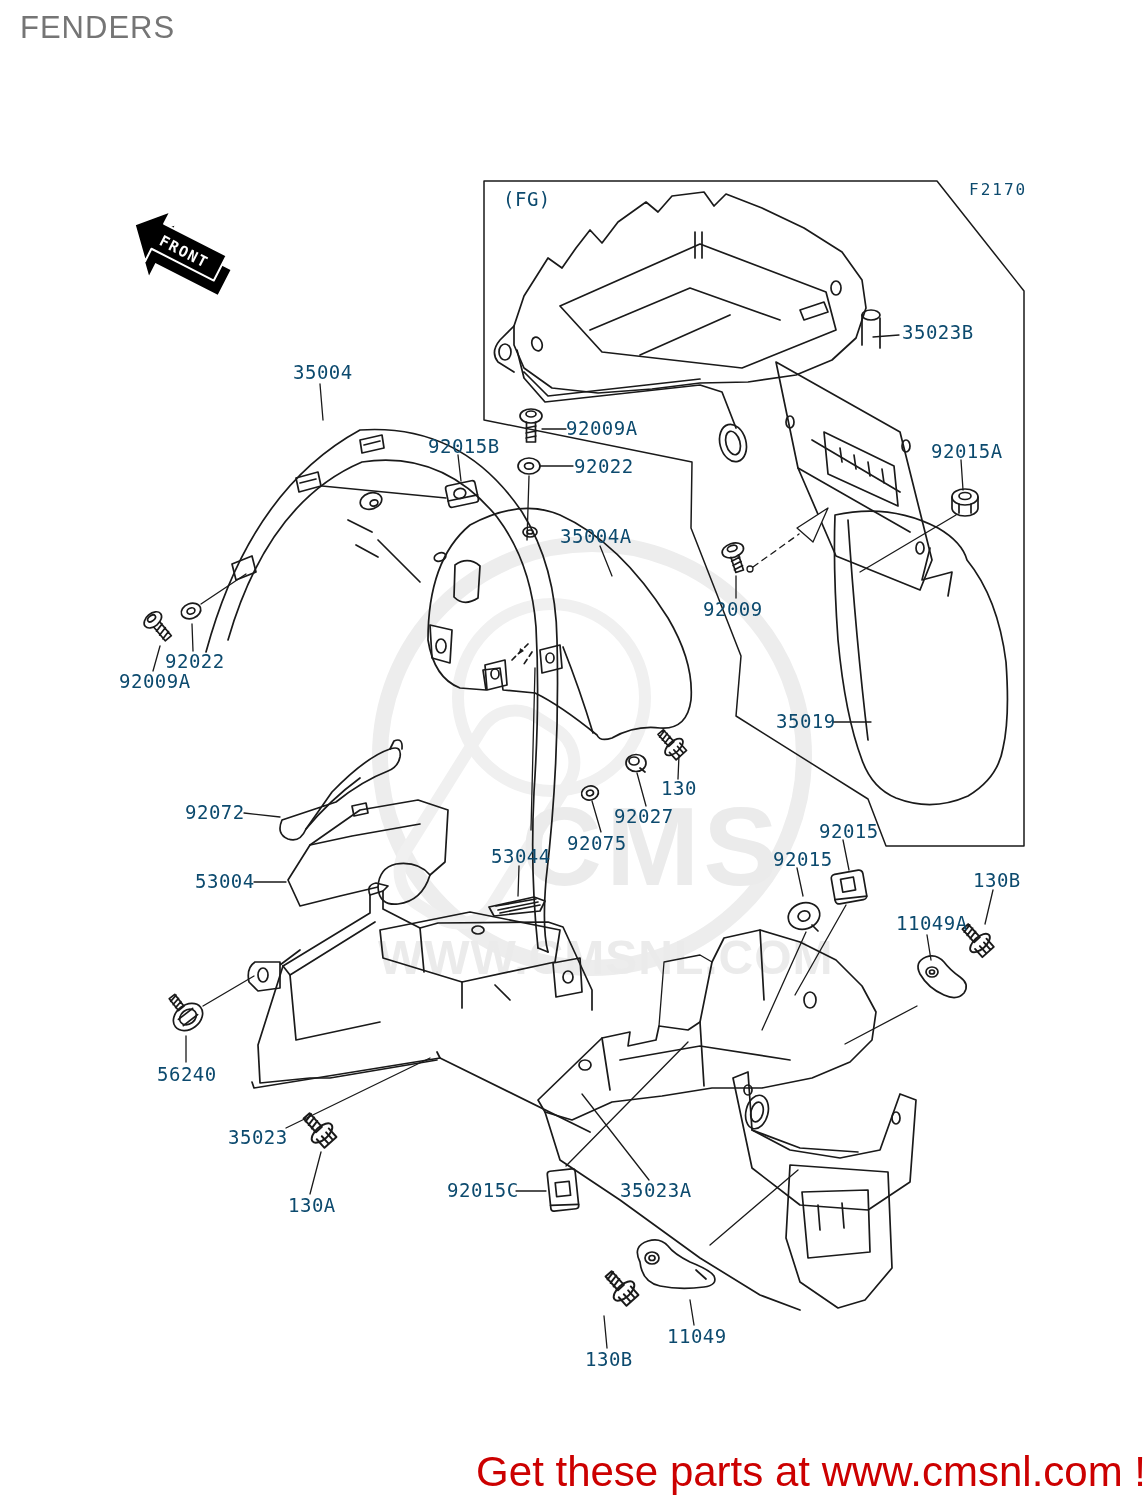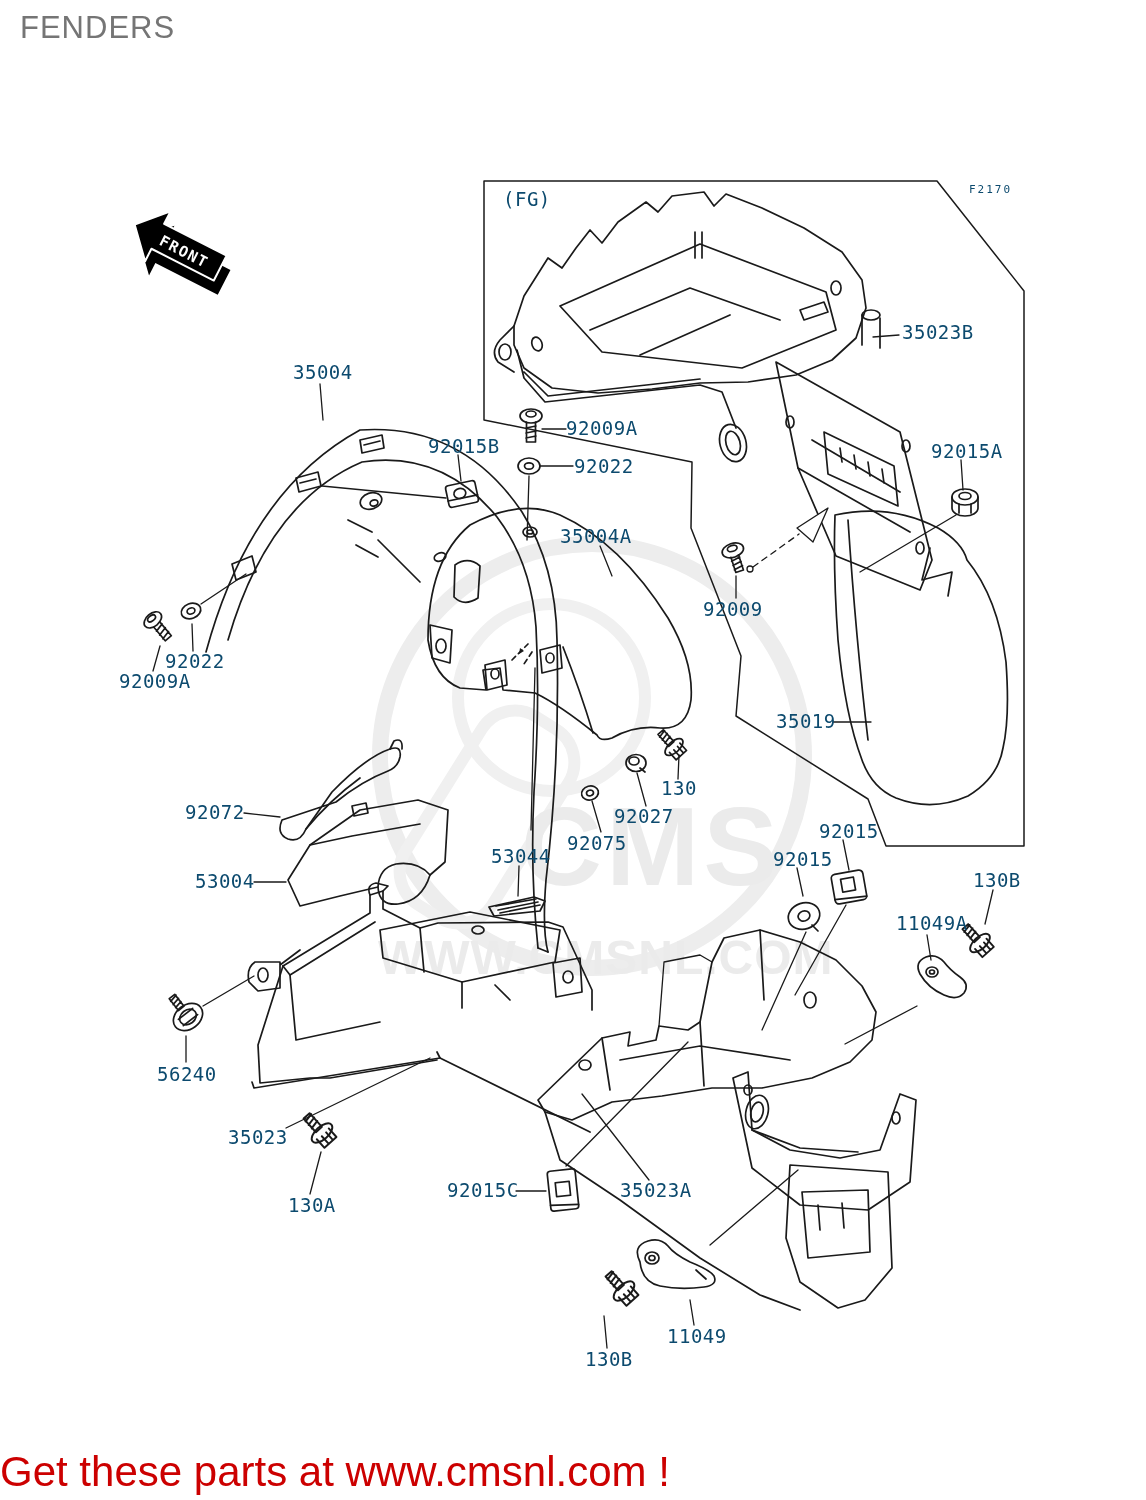--- a/index.html
+++ b/index.html
@@ -17,22 +17,22 @@
   .wm-c2{left:452px;top:598px;width:175px;height:175px;border:12px solid #f0f0f0;}
   .wm-c3{left:430px;top:700px;width:90px;height:210px;border:12px solid #f0f0f0;
          border-radius:45px;transform:rotate(32deg);}
   .wm-cms{left:505px;top:782px;font-size:112px;letter-spacing:4px;margin-left:16px;}
   .wm-url{left:378px;top:930px;font-size:48px;letter-spacing:1px;}
   
   svg.diagram{position:absolute;left:0;top:0;z-index:2;}
   
   .lbl{position:absolute;z-index:3;font-size:19px;letter-spacing:.5px;color:#0c4a6e;
        white-space:nowrap;line-height:19px;}
-  .lbl-small{font-size:11px;letter-spacing:2px;}
-  .footer{position:absolute;left:0;right:0;top:1448px;text-align:left;z-index:4;
+  .lbl-small{font-size:16px;letter-spacing:2px;}
+  .footer{position:absolute;left:0;right:0;top:1448px;text-align:right;z-index:4;
        font-family:"Liberation Sans",sans-serif;font-size:42px;color:#cc0000;
        white-space:nowrap;}
 </style>
 </head>
 <body>
 
 <div class="stage">
 
   <div class="page-title">FENDERS</div>
 

